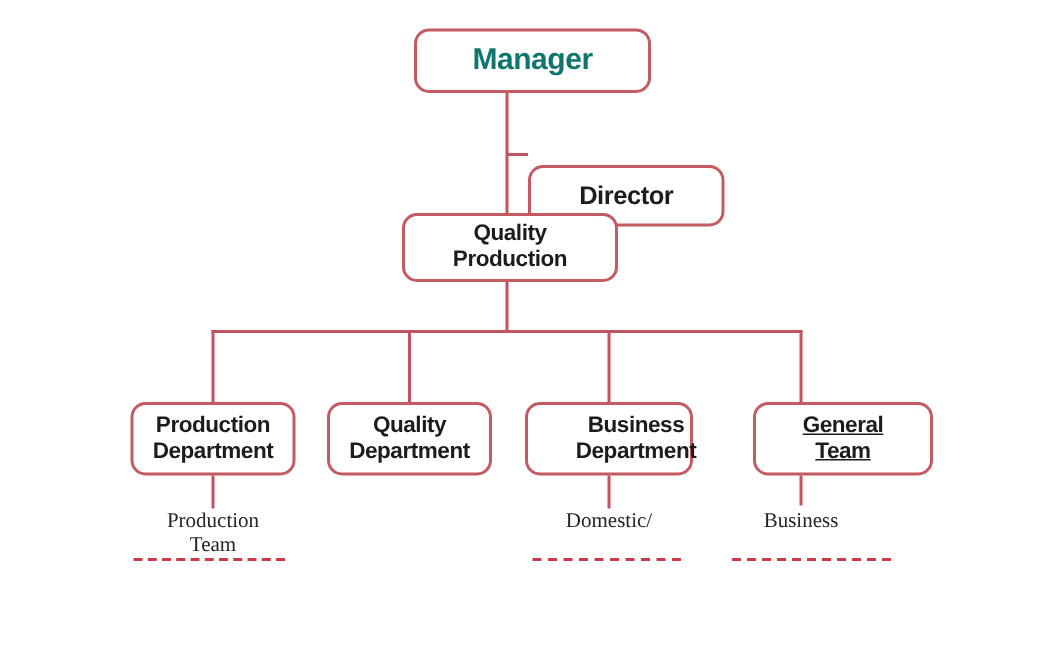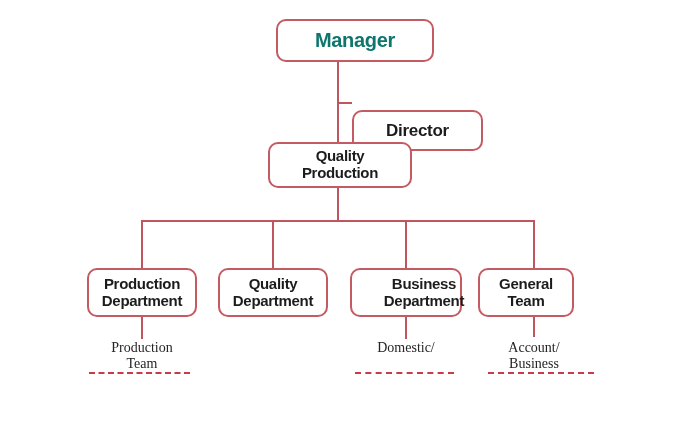--- a/index.html
+++ b/index.html
@@ -33,21 +33,21 @@
     line-height: 1.12;
   }
   .node span { display: block; }
   .node-manager   { left: 276px; top: 19px;  width: 158px; height: 43px; font-size: 20px; color: #0f766e; }
   .node-director  { left: 352px; top: 82px;  width: 131px; height: 41px; font-size: 17px; margin-top: 28px; }
   .node-qm        { left: 268px; top: 142px; width: 144px; height: 46px; font-size: 15px; }
   .node-dept      { top: 268px; height: 49px; font-size: 15px; }
   .node-production{ left: 87px;  width: 110px; }
   .node-quality   { left: 218px; width: 110px; }
   .node-business  { left: 350px; width: 112px; padding-left: 36px; }
-  .node-general   { left: 478px; width: 96px; }
+  .node-general   { left: 502px; width: 120px; text-decoration: underline; }
 
   
   .line {
     position: absolute;
     background: #c0555f;
   }
   .l-manager-qm   { left: 337px; top: 62px;  width: 2px;   height: 80px; }
   .l-director-stub{ left: 338px; top: 102px; width: 14px;  height: 2px;  }
   .l-qm-bus       { left: 337px; top: 188px; width: 2px;   height: 33px; }
   .l-bus          { left: 141px; top: 220px; width: 394px; height: 2px;  }
@@ -138,21 +138,20 @@
   <div class="sublabel sub-production">
     <span>Production</span>
     <span>Team</span>
   </div>
 
   <div class="sublabel sub-domestic">
     <span>Domestic/</span>
   </div>
 
   <div class="sublabel sub-account">
-    <span>Account/</span>
     <span>Business</span>
   </div>
 
   <div class="dash dash-1"></div>
   <div class="dash dash-2"></div>
   <div class="dash dash-3"></div>
 
 </div>
 
 </body></html>

